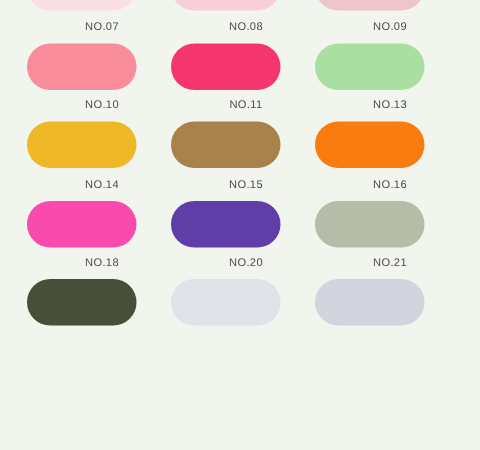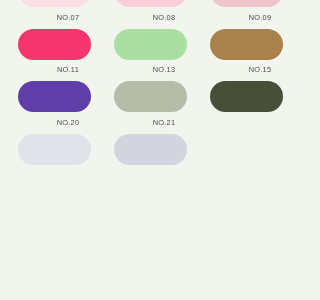--- a/index.html
+++ b/index.html
@@ -69,30 +69,46 @@
       </div>
       <div class="swatch-cell">
         <div class="swatch-chip" style="background: rgb(248, 207, 217);"></div>
         <div class="swatch-label">NO.08</div>
       </div>
       <div class="swatch-cell">
         <div class="swatch-chip" style="background: rgb(238, 197, 203);"></div>
         <div class="swatch-label">NO.09</div>
       </div>
       <div class="swatch-cell">
+        <div class="swatch-chip" style="background: rgb(249, 140, 155);"></div>
+        <div class="swatch-label">NO.10</div>
+      </div>
+      <div class="swatch-cell">
         <div class="swatch-chip" style="background: rgb(245, 54, 110);"></div>
         <div class="swatch-label">NO.11</div>
       </div>
       <div class="swatch-cell">
         <div class="swatch-chip" style="background: rgb(169, 224, 161);"></div>
         <div class="swatch-label">NO.13</div>
       </div>
       <div class="swatch-cell">
+        <div class="swatch-chip" style="background: rgb(239, 184, 39);"></div>
+        <div class="swatch-label">NO.14</div>
+      </div>
+      <div class="swatch-cell">
         <div class="swatch-chip" style="background: rgb(168, 129, 75);"></div>
         <div class="swatch-label">NO.15</div>
+      </div>
+      <div class="swatch-cell">
+        <div class="swatch-chip" style="background: rgb(249, 124, 16);"></div>
+        <div class="swatch-label">NO.16</div>
+      </div>
+      <div class="swatch-cell">
+        <div class="swatch-chip" style="background: rgb(249, 75, 174);"></div>
+        <div class="swatch-label">NO.18</div>
       </div>
       <div class="swatch-cell">
         <div class="swatch-chip" style="background: rgb(95, 62, 168);"></div>
         <div class="swatch-label">NO.20</div>
       </div>
       <div class="swatch-cell">
         <div class="swatch-chip" style="background: rgb(181, 188, 168);"></div>
         <div class="swatch-label">NO.21</div>
       </div>
       <div class="swatch-cell">

